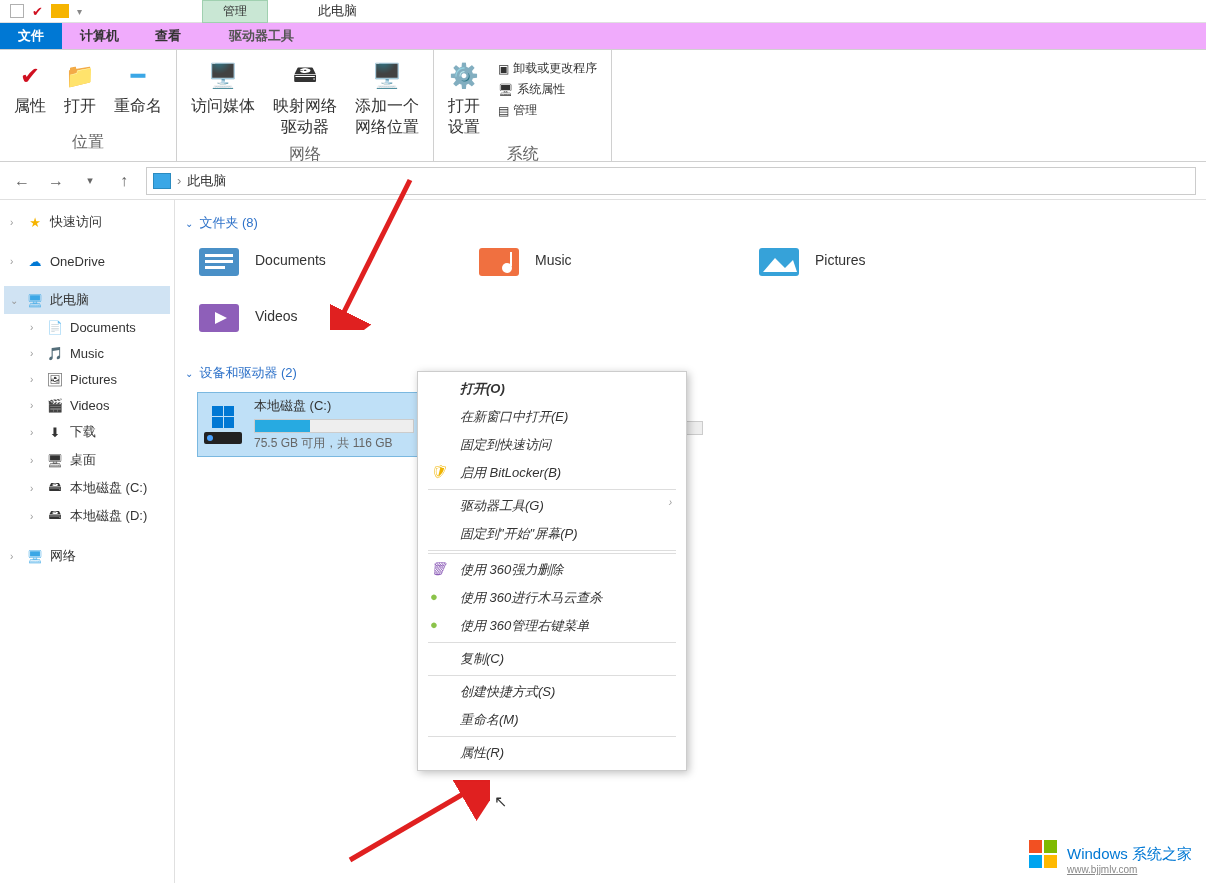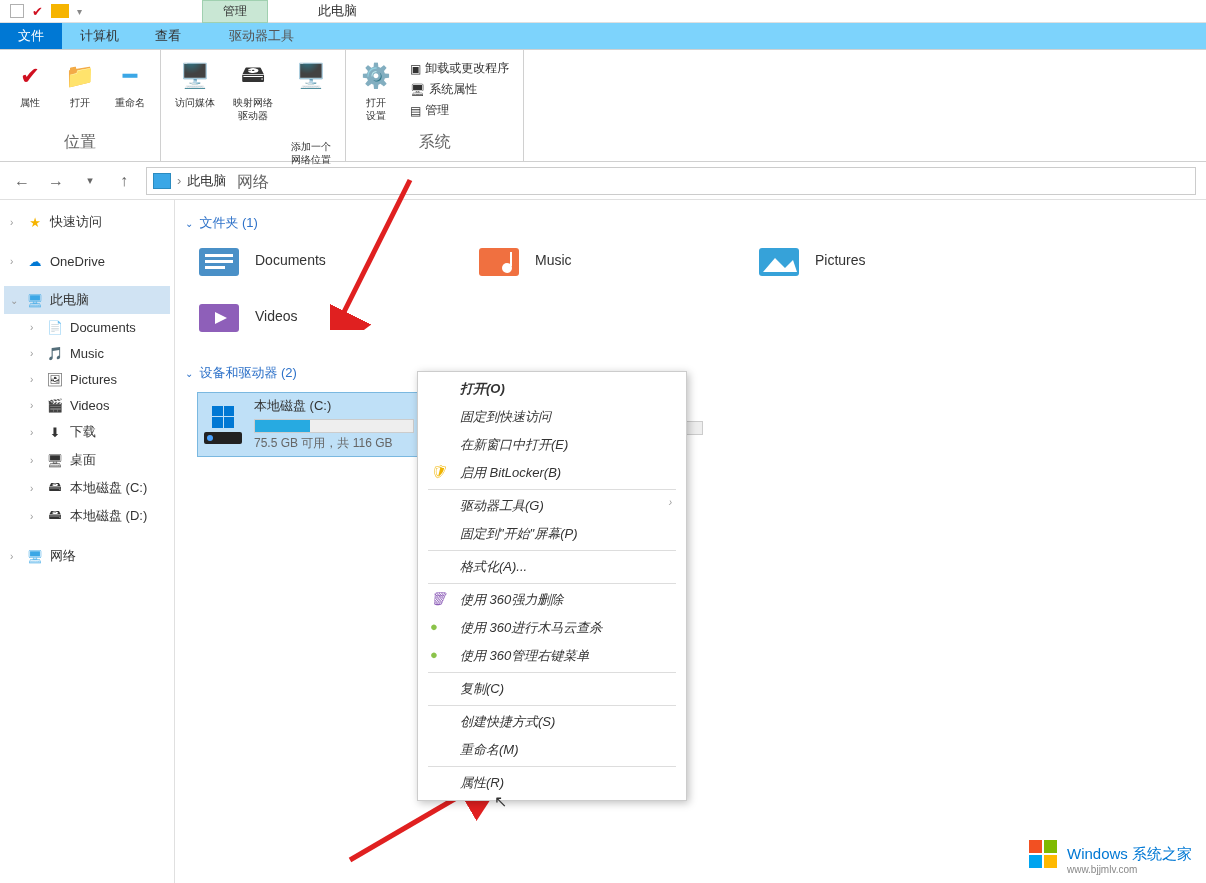--- a/index.html
+++ b/index.html
@@ -6,33 +6,33 @@
 body { width: 1206px; height: 883px; background: #fff; font-size: 13px; color: #333; position: relative; overflow: hidden; }
 
 
 .title-bar { height: 23px; background: #fff; display: flex; align-items: center; border-bottom: 1px solid #e0e0e0; }
 .title-bar .quick { display: flex; align-items: center; gap: 8px; padding-left: 10px; }
 .title-bar .tab-sec { margin-left: 120px; display: flex; align-items: center; }
 .title-bar .manage { background: #c9e7d4; padding: 2px 20px; font-size: 12px; border: 1px solid #a0d0b0; }
 .title-bar .pc-label { margin-left: 50px; font-size: 13px; }
 
 
-.menu-tabs { height: 27px; display: flex; align-items: center; background: #7dd3fc; border-bottom: 1px solid #d0d0d0; }
+.menu-tabs { height: 27px; display: flex; align-items: center; background: #f0abfc; border-bottom: 1px solid #d0d0d0; font-weight: bold; }
 .menu-tabs .tab { padding: 4px 18px; font-size: 13px; cursor: pointer; }
 .menu-tabs .tab.file { background: #0078d4; color: #fff; }
 .menu-tabs .tab.drive-tools { color: #555; margin-left: 0; }
 
 
 .ribbon { height: 112px; background: #fff; border-bottom: 1px solid #d0d0d0; display: flex; }
 .ribbon-group { border-right: 1px solid #d0d0d0; padding: 6px 10px; display: flex; flex-direction: column; align-items: center; }
 .ribbon-group .buttons { display: flex; gap: 10px; flex: 1; }
 .ribbon-group .group-label { font-size: 16px; color: #666; padding: 2px 0; }
 .ribbon-btn { display: flex; flex-direction: column; align-items: center; gap: 4px; cursor: pointer; padding: 4px; }
 .ribbon-btn .ico { width: 32px; height: 32px; display: flex; align-items: center; justify-content: center; font-size: 24px; }
-.ribbon-btn .lbl { font-size: 10px; text-align: center; line-height: 1.3; }
+.ribbon-btn .lbl { font-size: 16px; text-align: center; line-height: 1.3; }
 .ribbon-links { display: flex; flex-direction: column; gap: 4px; padding: 4px; }
 .ribbon-links .link { font-size: 12px; cursor: pointer; display: flex; align-items: center; gap: 4px; }
 
 
 .nav-bar { height: 38px; display: flex; align-items: center; padding: 0 10px; border-bottom: 1px solid #e0e0e0; gap: 10px; }
 .nav-bar .nav-arrow { width: 24px; height: 24px; display: flex; align-items: center; justify-content: center; font-size: 16px; color: #666; cursor: pointer; }
 .nav-bar .breadcrumb { display: flex; align-items: center; gap: 6px; flex: 1; border: 1px solid #ccc; height: 28px; padding: 0 6px; }
 .nav-bar .bc-icon { width: 18px; height: 16px; background: #3ba7e6; border: 1px solid #2b8bc0; }
 
 
@@ -71,21 +71,21 @@
 .context-menu .menu-sep { height: 1px; background: #ddd; margin: 2px 8px; }
 .context-menu .menu-item .micon { position: absolute; left: 10px; top: 5px; width: 16px; height: 16px; }
 .context-menu .menu-item .arrow { position: absolute; right: 12px; font-size: 10px; color: #999; }
 
 
 .red-arrow { position: absolute; pointer-events: none; z-index: 50; }
 
 
 .watermark { position: absolute; right: 14px; bottom: 8px; display: flex; align-items: center; gap: 6px; z-index: 200; }
 .watermark .wm-text { font-size: 15px; color: #0078d4; margin-top: 13px; }
-.watermark .wm-text .sub { font-size: 10px; color: #888; display: block; }
+.watermark .wm-text .sub { font-size: 10px; color: #888; display: block; text-decoration: underline; }
 
 
 .ico-star { color: #f6b400; }
 .ico-cloud { color: #0078d4; }
 .ico-pc { color: #3ba7e6; }
 .ico-net { color: #3ba7e6; }
 .ico-drive-c { width: 38px; height: 12px; background: #222; border-radius: 2px; position: relative; }
 .ico-drive-c::after { content: ""; position: absolute; left: 3px; top: 3px; width: 6px; height: 6px; background: #4aa3ff; border-radius: 50%; }
 .ico-drive-win { width: 22px; height: 22px; display: grid; grid-template-columns: 1fr 1fr; gap: 1px; }
 .ico-drive-win span { background: #0078d4; }
@@ -138,21 +138,21 @@
         <div class="ico">🖥️</div>
         <div class="lbl">访问媒体</div>
       </div>
       <div class="ribbon-btn">
         <div class="ico">🖴</div>
         <div class="lbl" style="white-space:pre-line;">映射网络
 驱动器</div>
       </div>
       <div class="ribbon-btn">
         <div class="ico">🖥️</div>
-        <div class="lbl" style="white-space:pre-line;margin-top:44px;">添加一个
+        <div class="lbl" style="white-space:pre-line;">添加一个
 网络位置</div>
       </div>
     </div>
     <div class="group-label">网络</div>
   </div>
 
   <div class="ribbon-group">
     <div class="buttons">
       <div class="ribbon-btn">
         <div class="ico">⚙️</div>
@@ -254,21 +254,21 @@
     <div class="tree-item">
       <span class="chevron">›</span>
       <span class="ico ico-net">🖥</span>
       <span>网络</span>
     </div>
   </div>
 
   <div class="main-pane">
     <div class="section-header">
       <span class="chev">⌄</span>
-      <span>文件夹 (1)</span>
+      <span>文件夹 (8)</span>
     </div>
     <div class="folder-grid">
       <div class="folder-item">
         <div class="ficon">
             <svg width="44" height="36">
               <rect x="2" y="6" width="40" height="28" rx="3" fill="#4a90c7"></rect>
               <rect x="8" y="12" width="28" height="3" fill="#fff"></rect>
               <rect x="8" y="18" width="28" height="3" fill="#fff"></rect>
               <rect x="8" y="24" width="20" height="3" fill="#fff"></rect>
             </svg>
@@ -339,28 +339,27 @@
             </div>
           <div class="dstat">GB</div>
         </div>
       </div>
     </div>
   </div>
 </div>
 
 <div class="context-menu">
   <div class="menu-item"><span style="font-weight:bold;">打开(O)</span></div>
+  <div class="menu-item"><span>在新窗口中打开(E)</span></div>
   <div class="menu-item"><span>固定到快速访问</span></div>
-  <div class="menu-item"><span>在新窗口中打开(E)</span></div>
   <div class="menu-item"><span class="micon" style="color:#f0b400;">🛡</span><span>启用 BitLocker(B)</span></div>
   <div class="menu-sep"></div>
   <div class="menu-item"><span>驱动器工具(G)</span><span class="arrow">›</span></div>
   <div class="menu-item"><span>固定到"开始"屏幕(P)</span></div>
   <div class="menu-sep"></div>
-  <div class="menu-item"><span>格式化(A)...</span></div>
   <div class="menu-sep"></div>
   <div class="menu-item"><span class="micon" style="color:#8e5fb9;">🗑</span><span>使用 360强力删除</span></div>
   <div class="menu-item"><span class="micon" style="color:#8bc34a;">●</span><span>使用 360进行木马云查杀</span></div>
   <div class="menu-item"><span class="micon" style="color:#8bc34a;">●</span><span>使用 360管理右键菜单</span></div>
   <div class="menu-sep"></div>
   <div class="menu-item"><span>复制(C)</span></div>
   <div class="menu-sep"></div>
   <div class="menu-item"><span>创建快捷方式(S)</span></div>
   <div class="menu-item"><span>重命名(M)</span></div>
   <div class="menu-sep"></div>

